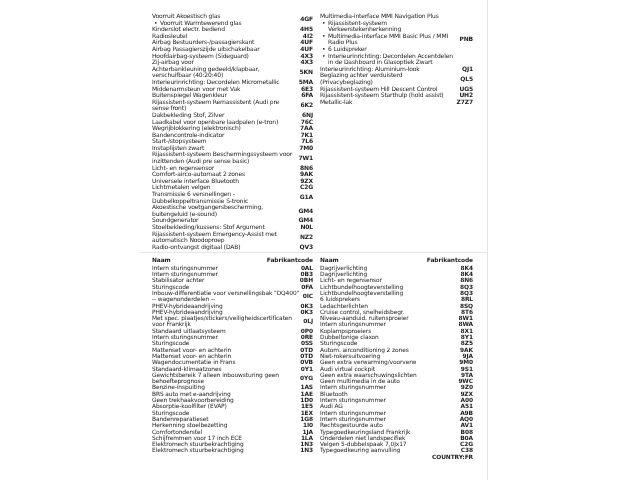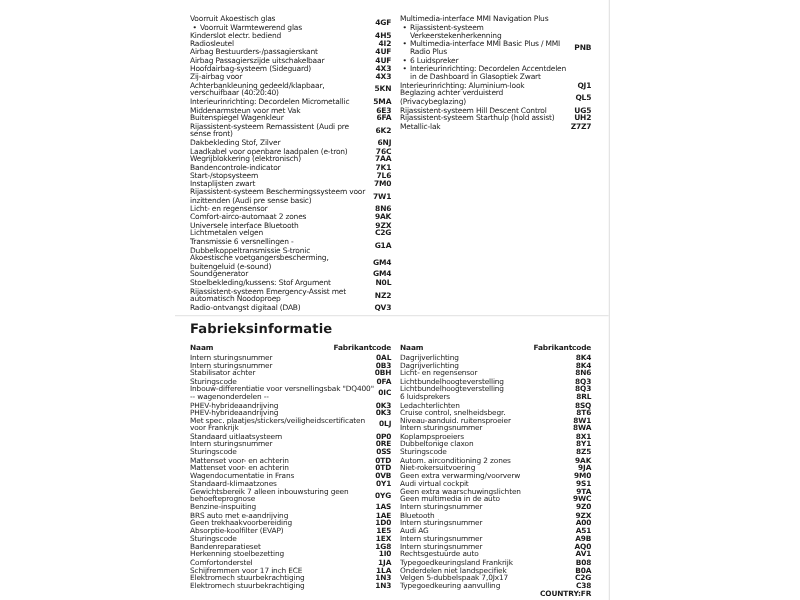--- a/index.html
+++ b/index.html
@@ -407,21 +407,20 @@
               
             </div>
           </div>
           <div class="opt-code">Z7Z7</div>
         </div>
       </div>
 
   </div>
 
   <div class="factory">
-    <div class="factory-title">Fabrieksinformatie</div>
 
     <div class="fact-cols">
 
       <div class="fact-col left">
         <div class="fact-head">
           <div class="h-name">Naam</div>
           <div class="h-code">Fabrikantcode</div>
         </div>
         <div>
 

